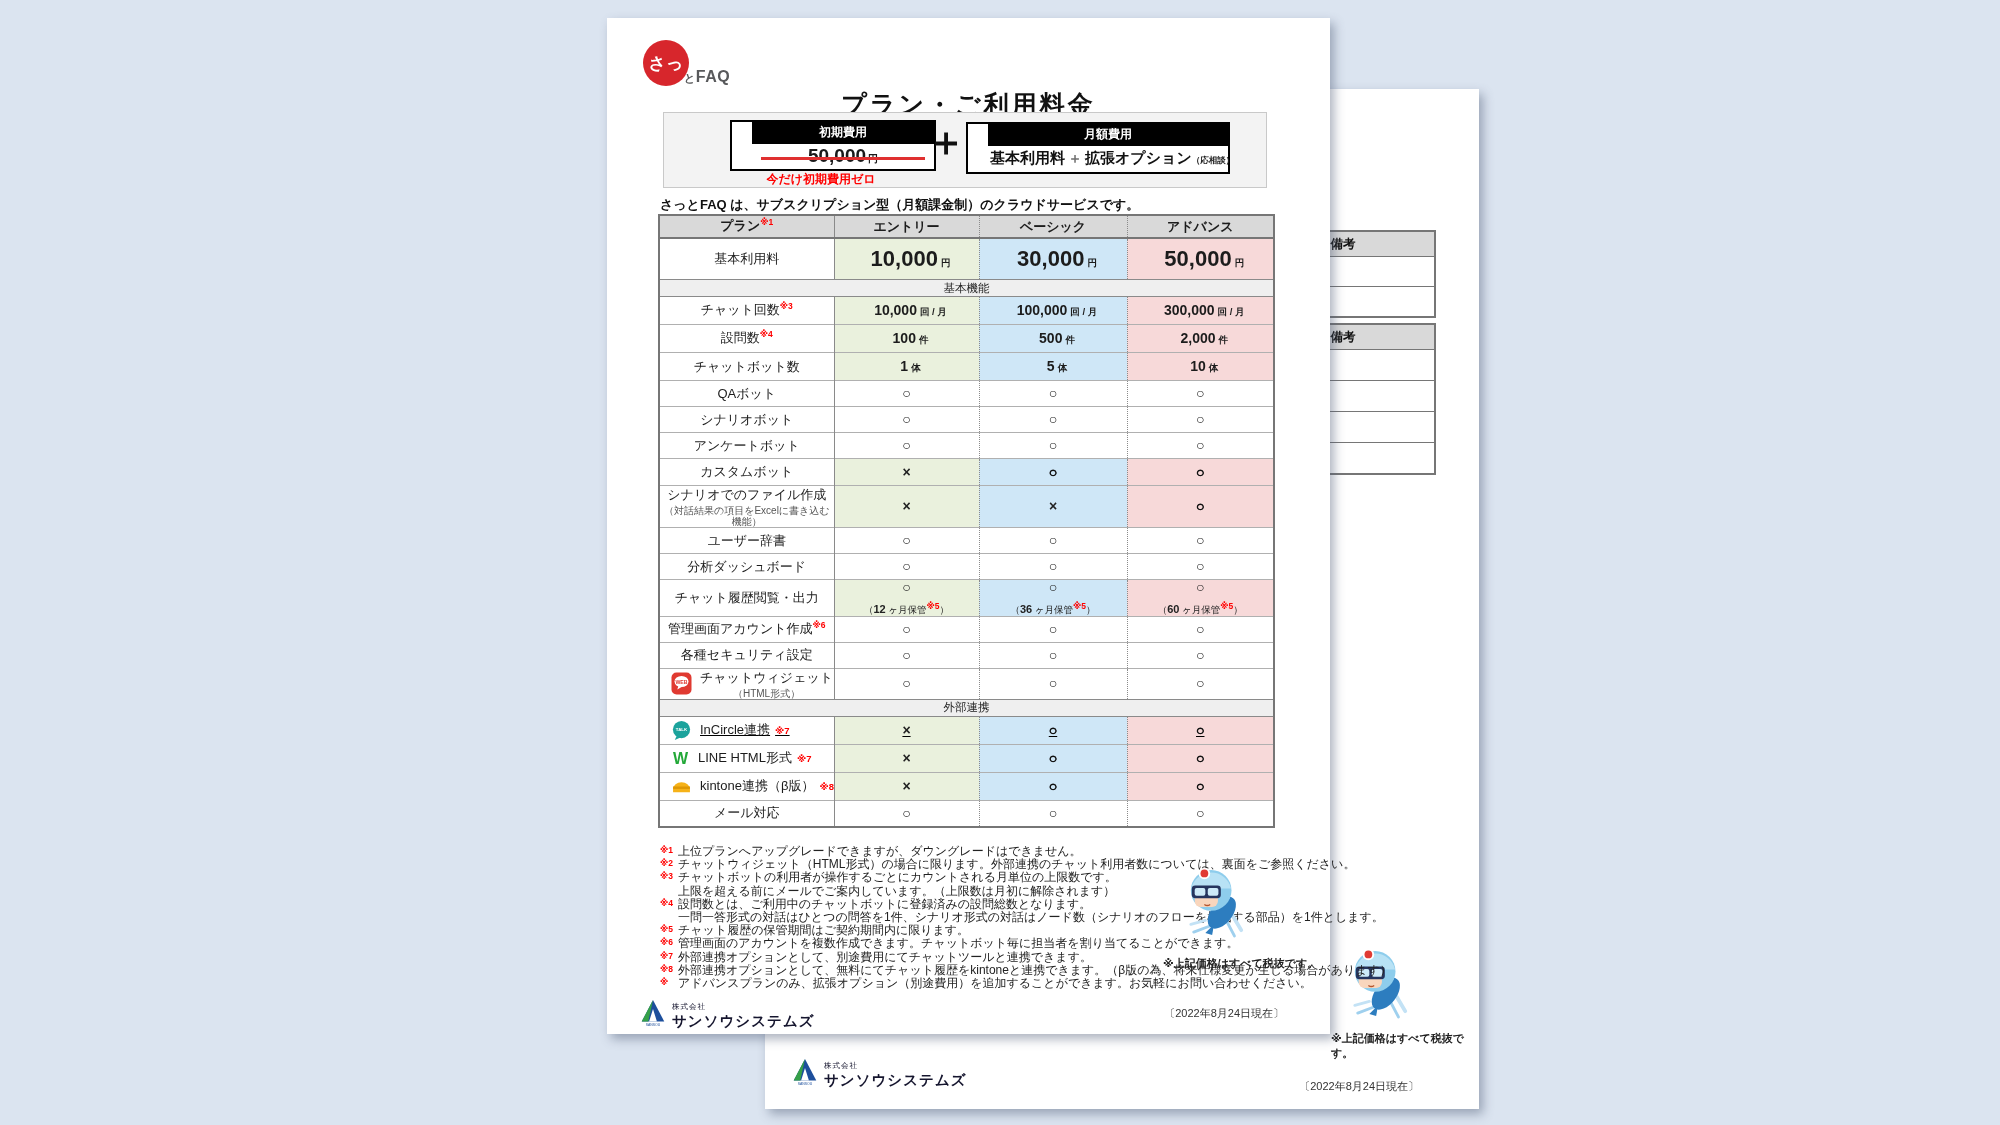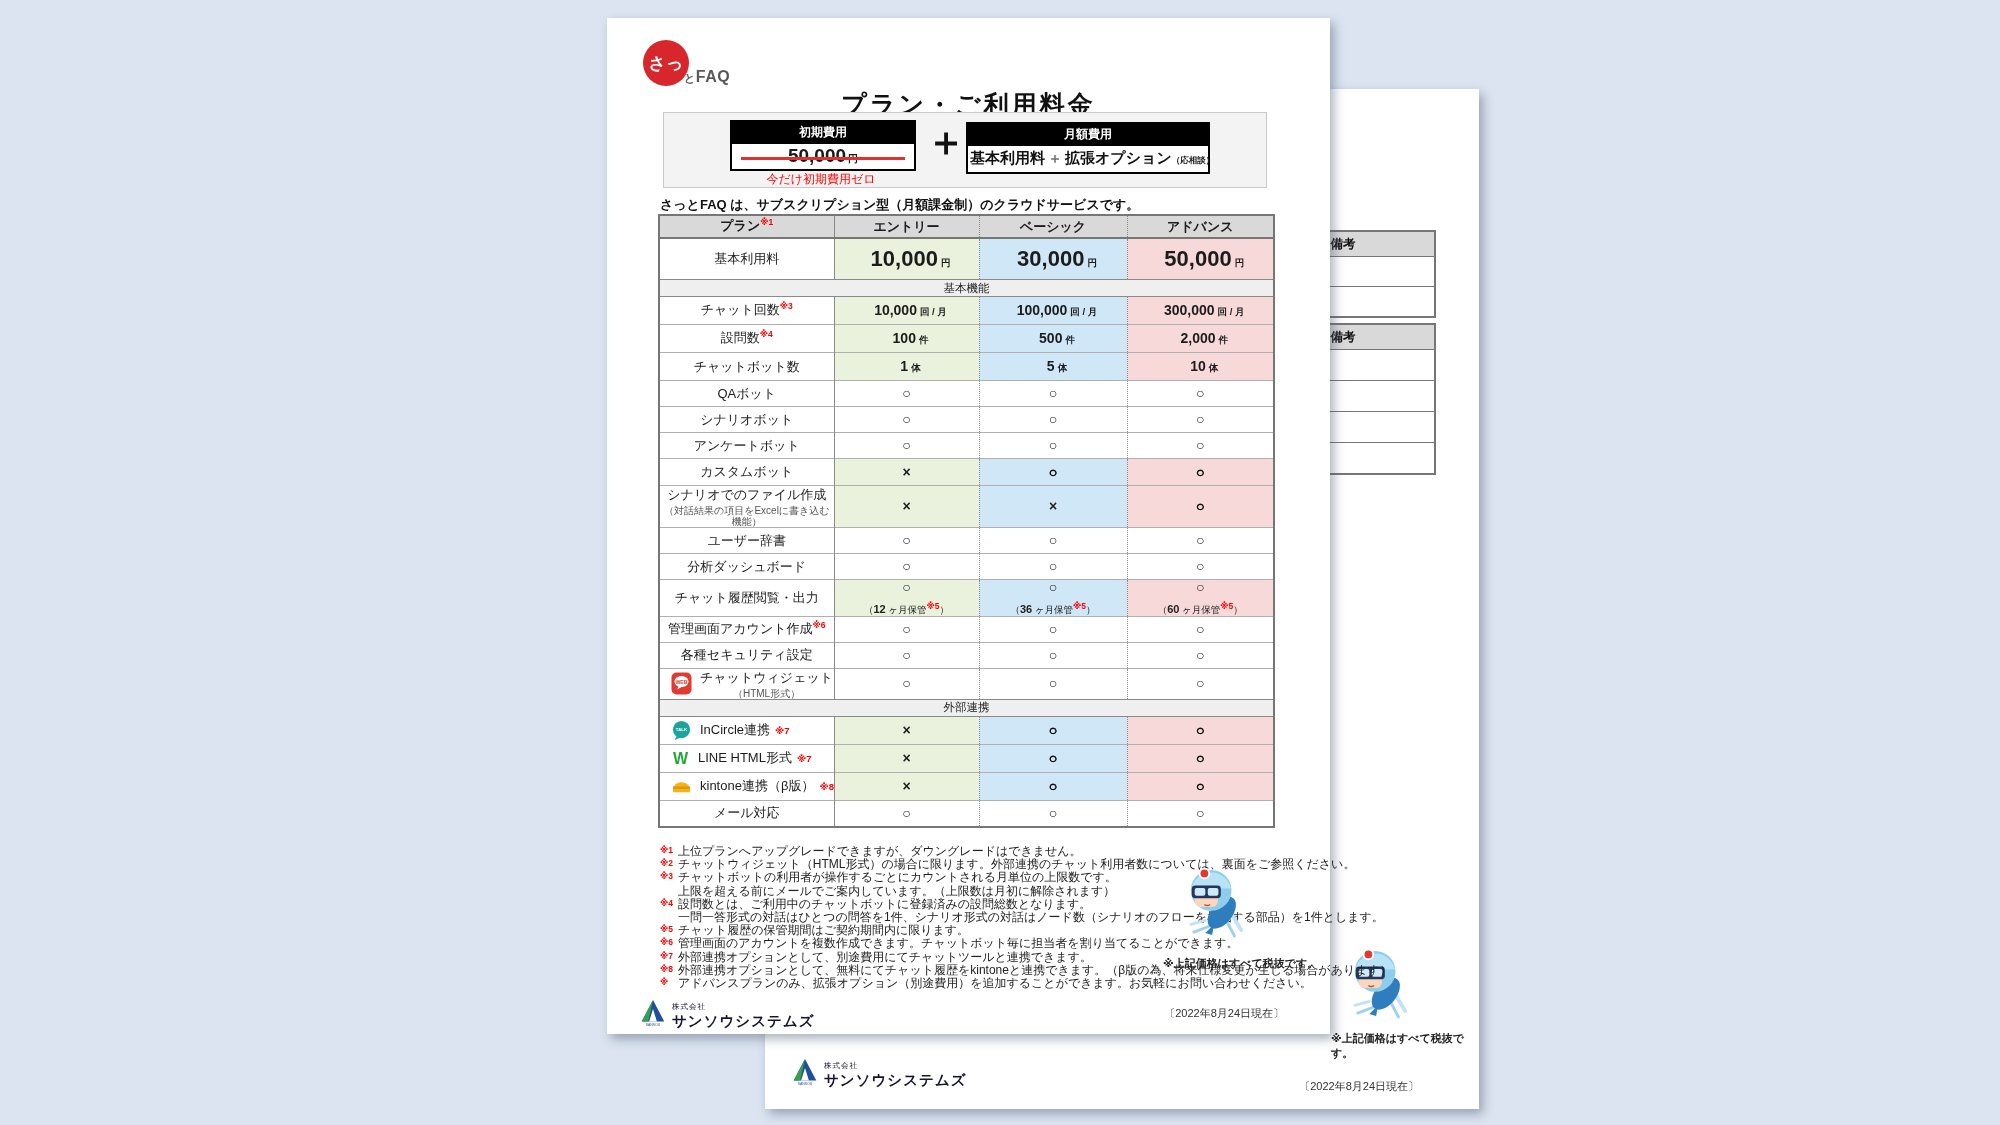--- a/index.html
+++ b/index.html
@@ -18,28 +18,28 @@
   .logo-circle{width:46px;height:46px;border-radius:50%;background:#d7262c;color:#fff;
     display:flex;align-items:center;justify-content:center;font-weight:800;font-size:17px;}
   .logo-suffix{font-weight:700;color:#58595b;font-size:16px;margin-left:-5px;letter-spacing:.5px;}
   .logo-suffix .to{font-size:11px;}
   .doc-title{position:absolute;left:0;right:0;top:70px;text-align:center;
     font-size:25px;font-weight:600;letter-spacing:3px;color:#111;}
 
   
   .pricing-panel{position:absolute;left:56px;top:94px;width:602px;height:74px;
     background:#f3f3f3;border:1px solid #c9c9c9;}
-  .cost-box{position:absolute;border:2px solid #000;background:#fff;text-align:center;}
+  .cost-box{position:absolute;border:2px solid #000;background:#fff;text-align:center;padding-left:20px;}
   .cost-head{background:#000;color:#fff;font-size:12px;font-weight:700;padding:2px 0 3px;}
   #initial-box{left:66px;top:7px;width:182px;}
   .init-price{position:relative;font-size:19px;font-weight:800;color:#1a1a1a;padding:1px 0 2px;}
   .init-price .yen{font-size:10px;font-weight:700;margin-left:2px;}
   .init-price::after{content:"";position:absolute;left:5%;right:5%;top:52%;height:2.5px;background:#e03030;}
   .promo{position:absolute;left:66px;top:58px;width:182px;text-align:center;
-    color:#ff0000;font-weight:400;font-size:12px;}
+    color:#ff0000;font-weight:700;font-size:12px;}
   .plus-sign{position:absolute;left:262px;top:8px;font-size:40px;font-weight:900;color:#111;line-height:1;}
   #monthly-box{left:302px;top:9px;width:240px;}
   .monthly-body{font-size:15px;font-weight:800;color:#111;padding:3px 2px 4px;white-space:nowrap;}
   .monthly-body .gplus{color:#6f6f6f;font-size:14px;padding:0 3px;}
   .monthly-body .tiny{font-size:8.5px;font-weight:700;color:#222;}
 
   .subtitle{position:absolute;left:53px;top:178px;font-size:13px;font-weight:700;color:#111;}
 
   
   .plan-table{position:absolute;left:51px;top:196px;border-collapse:collapse;table-layout:fixed;
@@ -328,21 +328,21 @@
               <span class="txt"><span>チャットウィジェット</span><span class="label-sub">（HTML形式）</span></span>
             </div>
           </td>
           <td><span class="mark">○</span></td>
           <td><span class="mark">○</span></td>
           <td><span class="mark">○</span></td>
         </tr>
         <tr class="section-row">
           <td colspan="4">外部連携</td>
         </tr>
-        <tr style="height: 28px;">
+        <tr style="height: 28px; text-decoration: underline;">
           <td>
             <div class="label-flex">
               <span class="rowicon">
                 <svg width="21" height="21" viewBox="0 0 22 22">
                   <circle cx="11" cy="10" r="9" fill="#1ba39c"></circle>
                   <path d="M6 16.5 L4 21 L10.5 18.2 Z" fill="#1ba39c"></path>
                   <text x="11" y="12" font-size="4.6" fill="#fff" text-anchor="middle" font-weight="bold" font-family="sans-serif">TALK</text>
                 </svg>
               </span>
               <span class="txt"><span>InCircle連携</span><span class="inline-note">※7</span></span>

